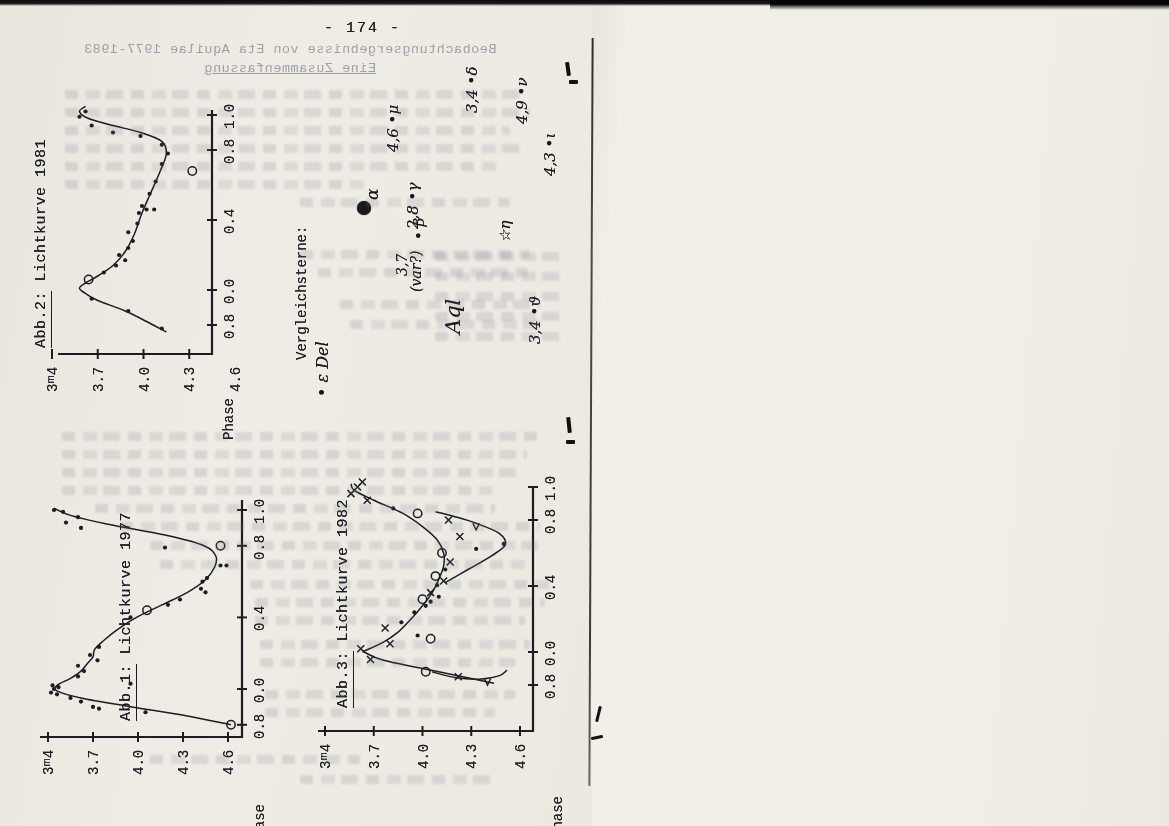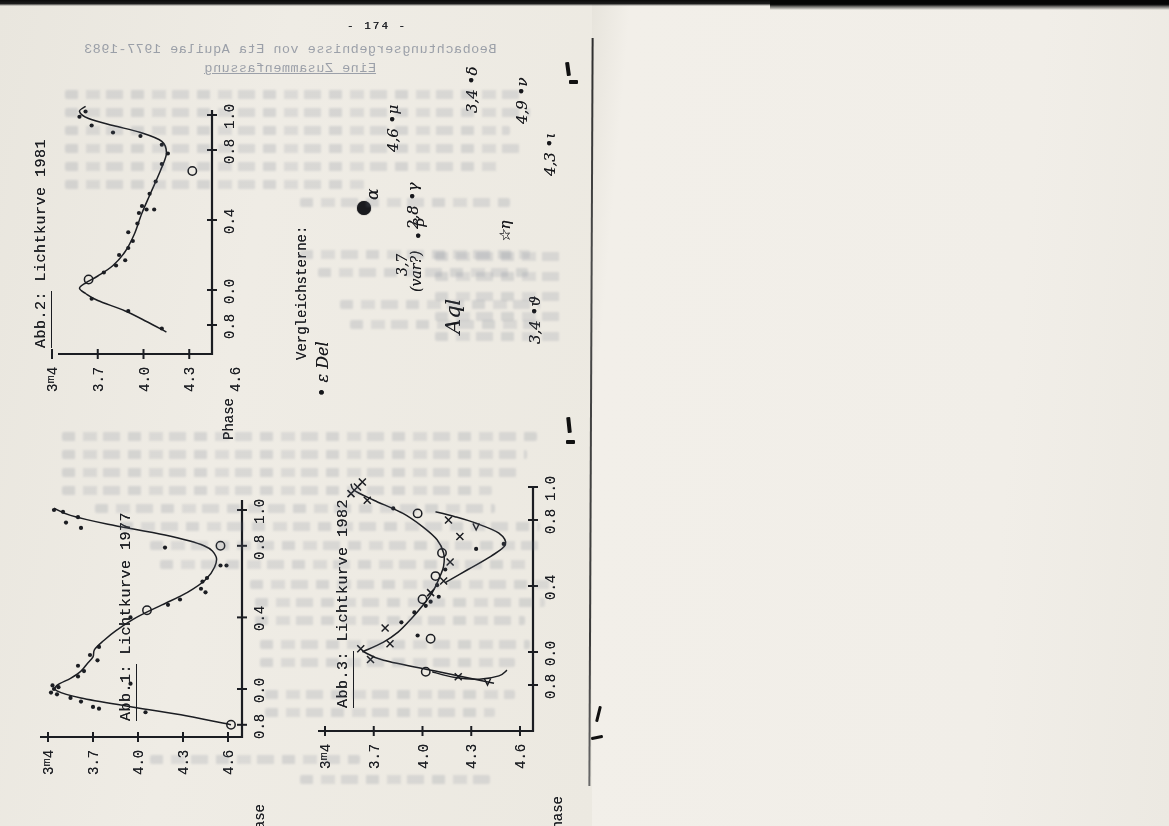--- a/index.html
+++ b/index.html
@@ -7,21 +7,21 @@
        font-family:"Liberation Mono","DejaVu Sans Mono","DejaVu Sans",monospace;}
   .scan{position:absolute;left:0;top:0;width:1169px;height:826px;background:#eeebe4;}
   .page{position:absolute;top:0;height:826px;}
   .page-left{left:0;width:592px;background:linear-gradient(100deg,#e9e6de 0%,#efece5 40%,#ece9e1 100%);}
   .page-right{left:592px;width:577px;background:linear-gradient(95deg,#e7e4dc 0%,#f2efe9 6%,#f1eee8 70%,#ece9e2 100%);}
   .topbar{position:absolute;left:0;top:0;width:1169px;height:6px;background:linear-gradient(180deg,#0a0a0a 0%,#1c1c1c 60%,rgba(40,40,40,0) 100%);}
   .topbar2{position:absolute;left:770px;top:0;width:399px;height:10px;background:linear-gradient(180deg,#050505 40%,rgba(20,20,20,0) 100%);}
   .gutter{position:absolute;left:590px;top:38px;width:2px;height:748px;background:linear-gradient(180deg,#2e2e2e,#4a4a4a 30%,#3a3a3a 80%,#6a6a6a);transform:rotate(0.25deg);}
   .ink{position:absolute;background:#111;border-radius:1px;}
   .typed{position:absolute;color:#202227;text-shadow:0 0 0.4px rgba(25,27,32,.85);}
-  .pagenum-l{left:347px;top:20px;font-size:11px;letter-spacing:2px;}
+  .pagenum-l{left:324px;top:20px;font-size:15px;letter-spacing:2px;}
   .chartbox{position:absolute;}
   .chartbox svg{position:absolute;left:0;top:0;}
   .rot{position:absolute;transform:rotate(-90deg);transform-origin:0 0;white-space:nowrap;}
   .axlab{font-size:14px;color:#1c1e23;text-shadow:0 0 .4px rgba(25,27,32,.8);}
   .ctitle{font-size:15px;color:#1b1d22;letter-spacing:.5px;text-shadow:0 0 .5px rgba(25,27,32,.85);}
   .u{border-bottom:1.6px solid #1b1d22;padding-bottom:1px;}
   .hand{position:absolute;font-family:"DejaVu Serif","Liberation Serif",serif;font-style:italic;
         color:#16171b;transform:rotate(-90deg);transform-origin:0 0;white-space:nowrap;
         text-shadow:0 0 .4px rgba(20,22,26,.7);}
   .alpha-dot{position:absolute;border-radius:50%;background:#191a1e;box-shadow:0 0 1px #191a1e;}

